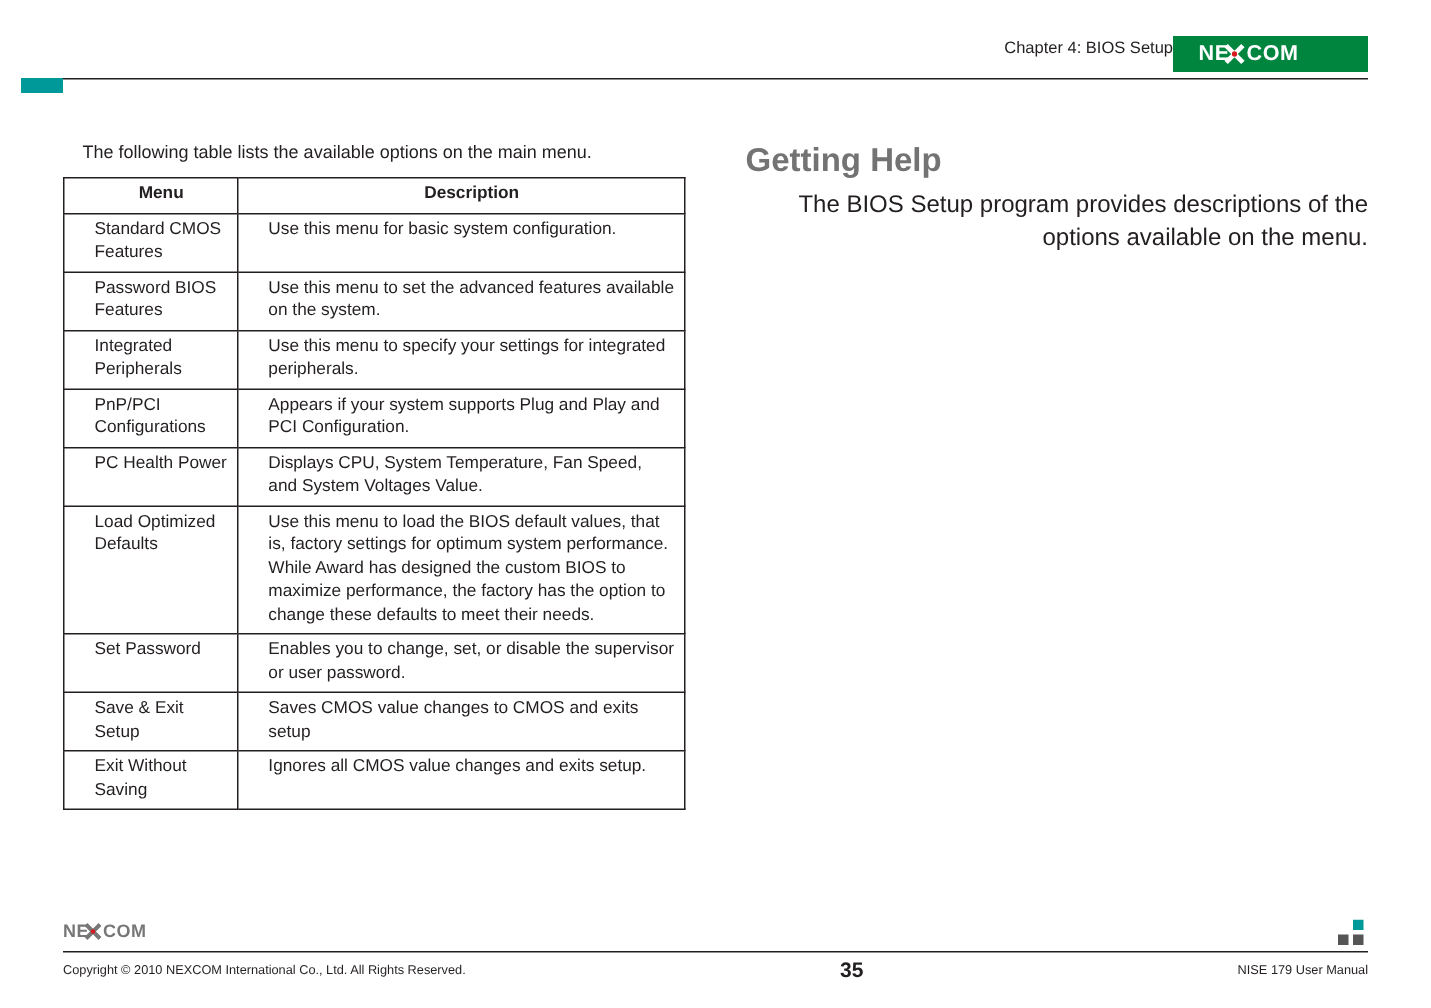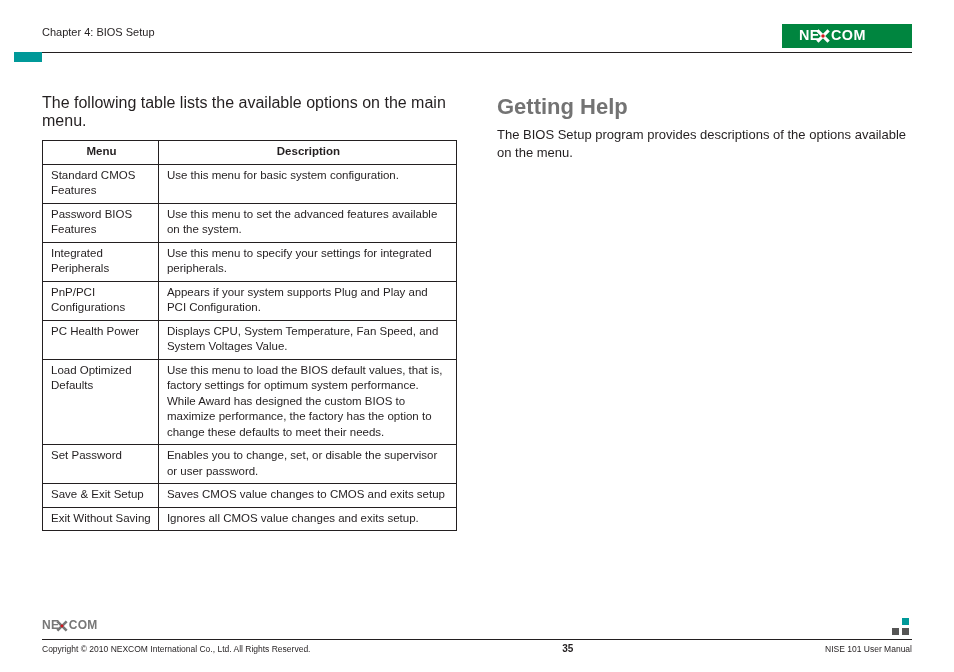--- a/index.html
+++ b/index.html
@@ -8,21 +8,21 @@
     font-size: 12px;
     color: #231f20;
     background: #fff;
     width: 954px;
     height: 672px;
     position: relative;
     padding: 24px 42px 0 42px;
   }
   .top-bar {
     display: flex;
-    justify-content: space-between;
+    justify-content: flex-end;
     align-items: flex-start;
   }
   .chapter-title {
     font-size: 11px;
     color: #231f20;
     padding-top: 2px;
   }
   .logo-box {
     background: #00853f;
     color: #fff;
@@ -53,51 +53,53 @@
   .content {
     display: flex;
     margin-top: 32px;
     gap: 40px;
   }
   .col {
     flex: 1 1 50%;
     max-width: 50%;
   }
   .intro-line {
-    font-size: 16px;
+    font-size: 12px;
     margin-bottom: 10px;
+    margin-left: 13px;
   }
   table.menu-table {
     width: 100%;
     border-collapse: collapse;
     font-size: 11.5px;
     line-height: 1.35;
   }
   table.menu-table th,
   table.menu-table td {
     border: 1px solid #231f20;
-    padding: 3px 6px 4px 8px;
+    padding: 3px 6px 4px 20px;
     text-align: left;
     vertical-align: top;
   }
   table.menu-table th {
     font-weight: 700;
     text-align: center;
   }
   table.menu-table th:first-child { width: 28%; }
   .heading {
     font-size: 22px;
     font-weight: 700;
     margin-bottom: 6px;
     color: #737373;
   }
   .right-para {
-    font-size: 13px;
+    font-size: 16px;
     line-height: 1.35;
     margin-bottom: 0;
+    text-align: right;
   }
   ul.bullets {
     list-style: none;
     padding-left: 0;
     font-size: 12px;
     line-height: 1.35;
   }
   ul.bullets li {
     position: relative;
     padding-left: 14px;
@@ -136,21 +138,21 @@
   }
   .footer-bar {
     display: flex;
     justify-content: space-between;
     align-items: center;
     font-size: 8.5px;
     color: #231f20;
   }
   .footer-page {
     font-weight: 700;
-    font-size: 10px;
+    font-size: 14px;
   }
 </style>
 </head>
 <body>
 
 <div class="top-bar">
   <div class="chapter-title">Chapter 4: BIOS Setup</div>
   <div class="logo-box">
     <svg viewBox="0 0 120 20" width="110" height="16">
       <text x="0" y="15" fill="#fff" font-family="Arial" font-weight="700" font-size="18">NE</text>
@@ -241,15 +243,15 @@
         <rect x="10" y="0" width="7" height="7" fill="#009999"></rect>
         <rect x="0" y="10" width="7" height="7" fill="#555"></rect>
         <rect x="10" y="10" width="7" height="7" fill="#555"></rect>
       </svg>
     </div>
   </div>
   <div class="footer-rule"></div>
   <div class="footer-bar">
     <div>Copyright © 2010 NEXCOM International Co., Ltd. All Rights Reserved.</div>
     <div class="footer-page">35</div>
-    <div>NISE 101 User Manual</div>
+    <div>NISE 179 User Manual</div>
   </div>
 </div>
 
 </body></html>

